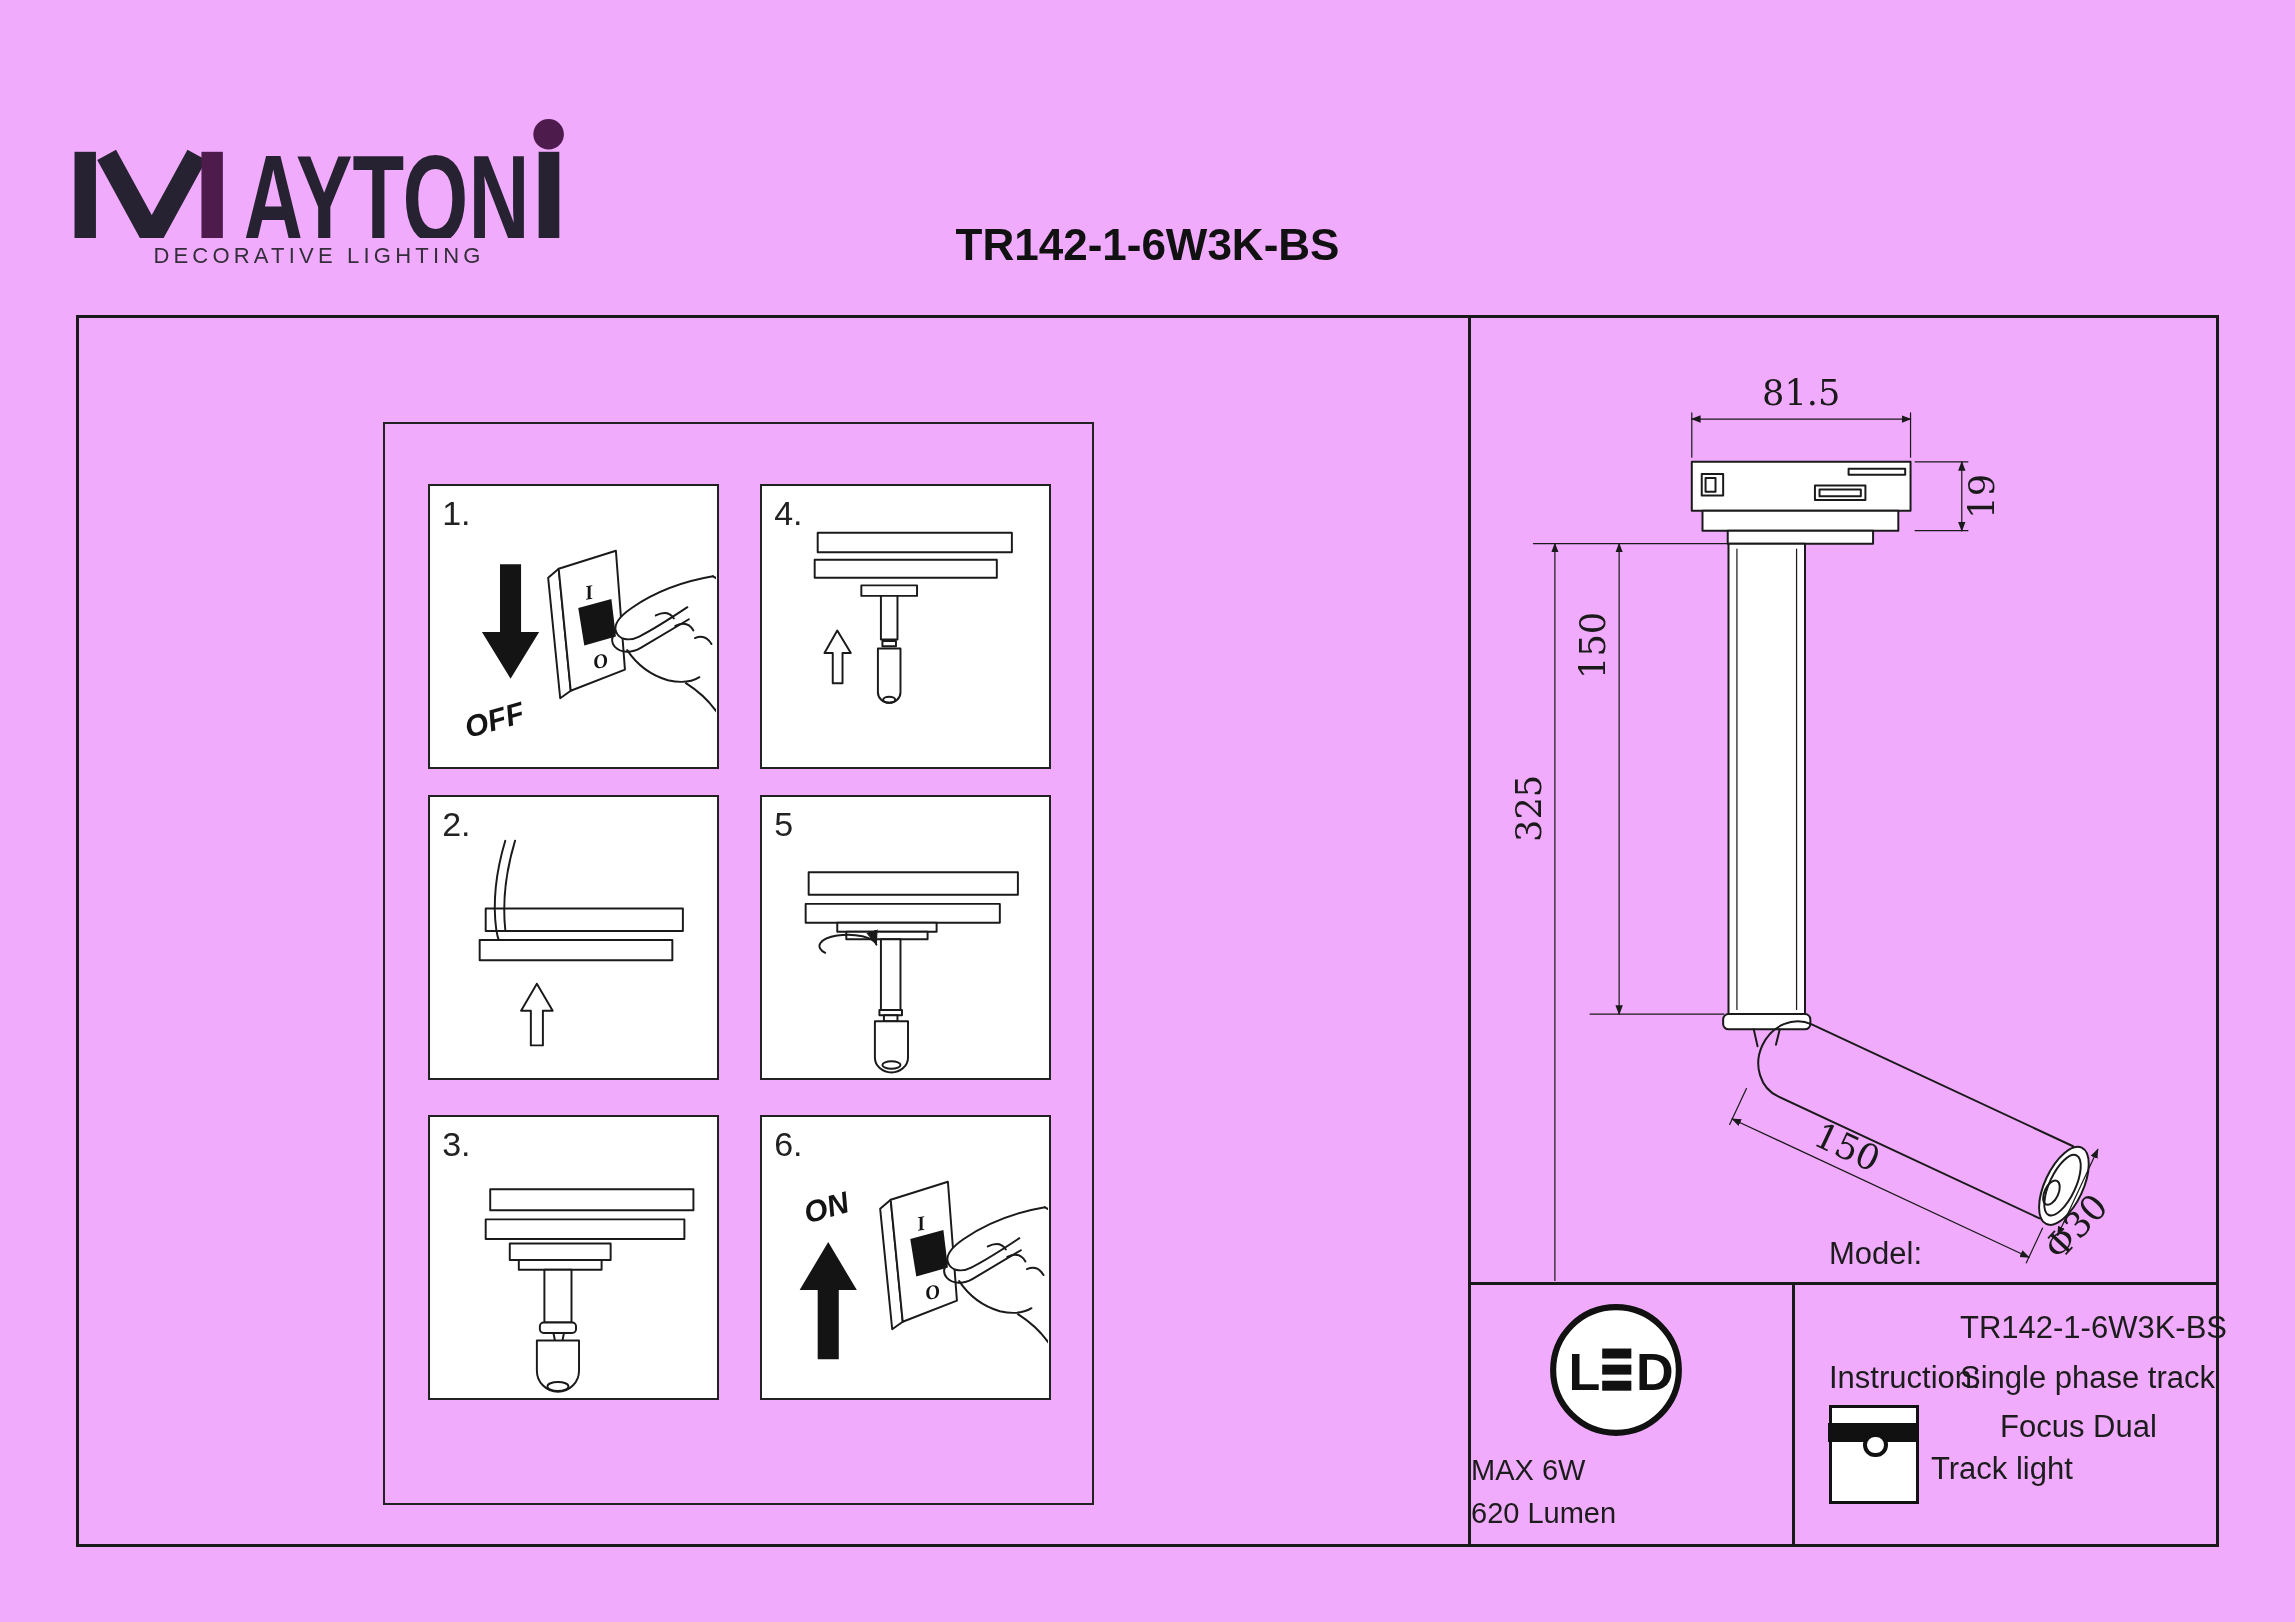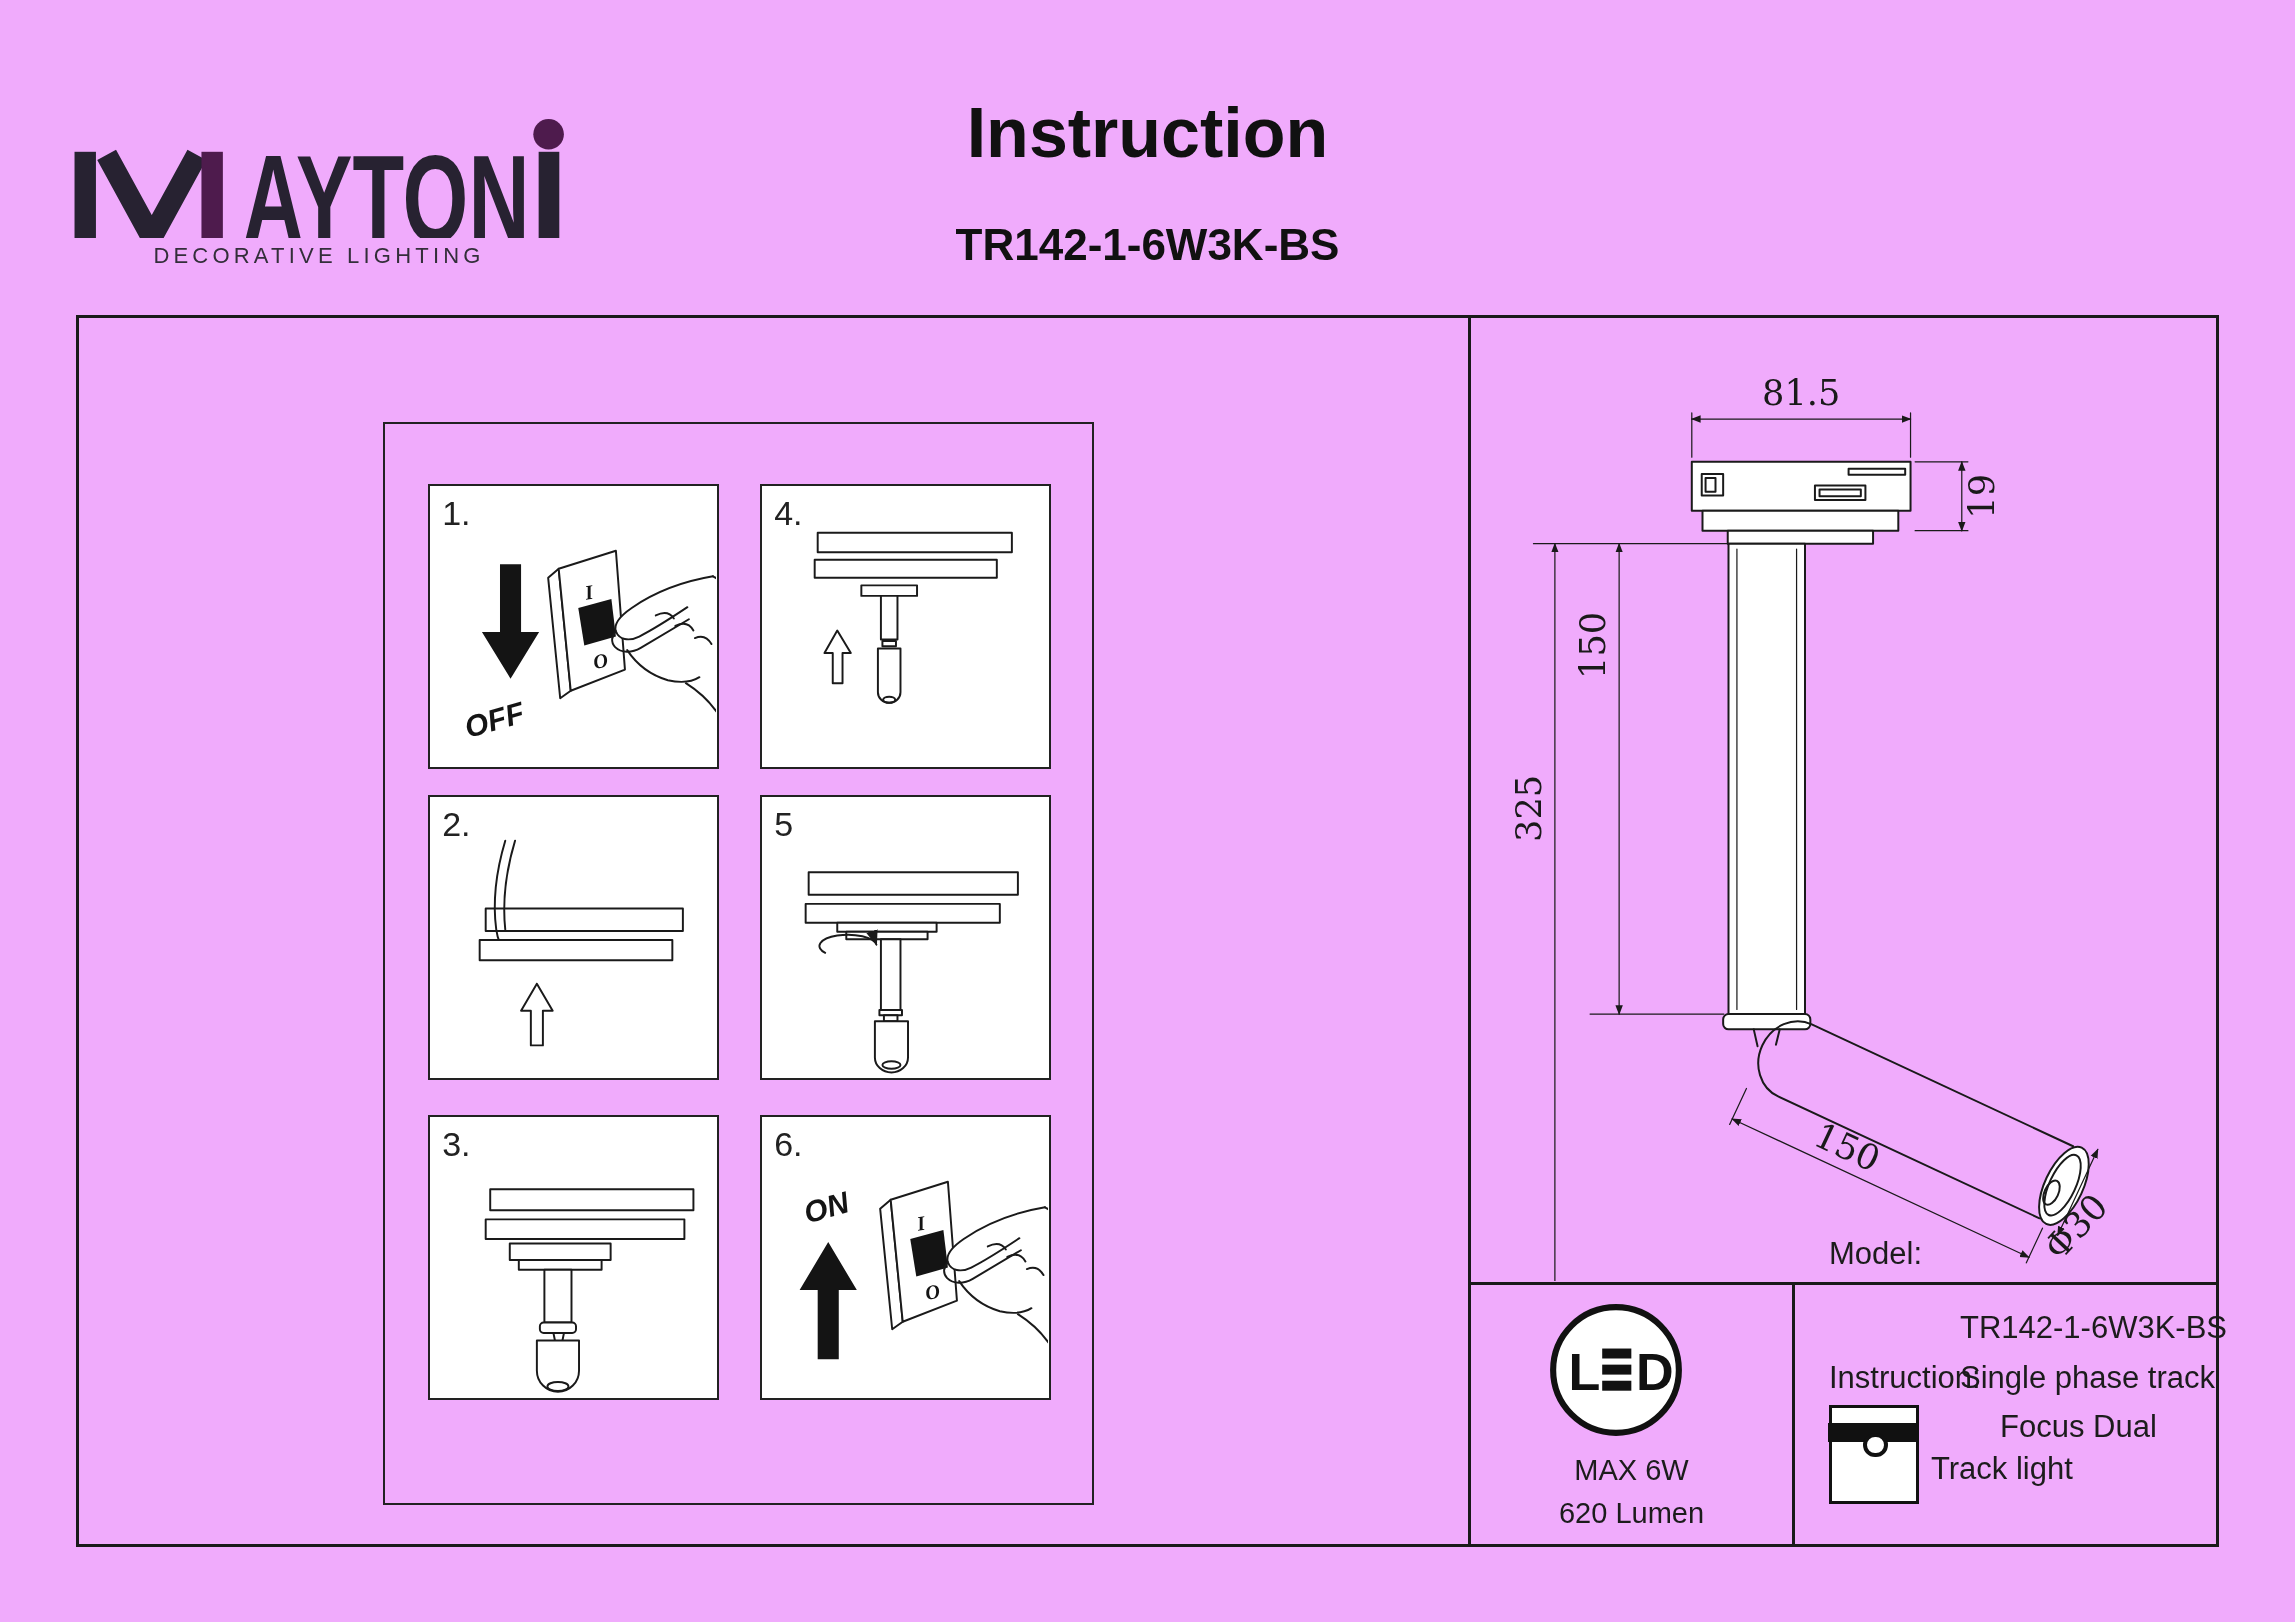--- a/index.html
+++ b/index.html
@@ -31,21 +31,21 @@
   
   .ln{stroke:#1a1a1a;stroke-width:2.6;fill:none;stroke-linecap:round;stroke-linejoin:round;}
   .wh{fill:#ffffff;}
   .blk{fill:#141414;stroke:none;}
   .onoff{font-family:"Liberation Sans",sans-serif;font-weight:700;font-style:italic;
          font-size:40px;fill:#141414;}
   .sw-io{font-family:"Liberation Serif",serif;font-weight:700;font-style:italic;
          font-size:27px;fill:#141414;}
   .dimtext{font-family:"DejaVu Serif",serif;font-size:46px;fill:#1a1a1a;}
   .thin{stroke-width:1.6;}
-  .led-caption{position:absolute;left:1471px;width:321px;text-align:center;
+  .led-caption{position:absolute;left:1471px;width:321px;text-align:left;
                font-size:29px;color:#1c1c1c;}
   .tbl-label{position:absolute;font-size:31px;color:#1c1c1c;}
   .tbl-value{position:absolute;font-size:31px;color:#1c1c1c;}
   .track-icon{position:absolute;left:1829px;top:1405px;width:90px;height:99px;
               border:3.8px solid #111;box-sizing:border-box;background:#fff;}
   .track-icon .band{position:absolute;left:-3.8px;top:15.3px;width:90px;height:18.4px;background:#111;}
   .track-icon .knob{position:absolute;left:31px;top:24.5px;width:24.5px;height:24.5px;border-radius:50%;
                     background:#fff;border:4.6px solid #111;box-sizing:border-box;}
 </style>
 </head>
@@ -84,21 +84,20 @@
   <svg class="abs" style="left:73px;top:100px;" width="497" height="138" viewBox="0 -45 650 135">
     <rect x="2" y="0" width="28" height="118" fill="#272231"></rect>
     <path d="M44,4 L103,112 L162,4" stroke="#272231" stroke-width="28" fill="none"></path>
     <rect x="168" y="0" width="28" height="118" fill="#4e1b4d"></rect>
     <text x="222" y="118" font-family="Liberation Sans, sans-serif" font-weight="700" font-size="163" fill="#272231" textLength="375" lengthAdjust="spacingAndGlyphs">AYTON</text>
     <rect x="609" y="0" width="27" height="118" fill="#272231"></rect>
     <circle cx="622" cy="-23" r="20" fill="#4e1b4d"></circle>
   </svg>
   <div class="tagline">DECORATIVE LIGHTING</div>
 
-  <div class="title">Instruction</div>
   <div class="model-line">TR142-1-6W3K-BS</div>
 
   <div class="board"></div>
   <div class="vline" style="left:1468px;top:315px;width:3.1px;height:1232px;"></div>
   <div class="hline" style="left:1468px;top:1282px;width:751px;height:3.1px;"></div>
   <div class="vline" style="left:1792px;top:1282px;width:3.1px;height:265px;"></div>
 
   <div class="inner-box"></div>
 
   <div class="step" style="left:428px;top:484px;">

